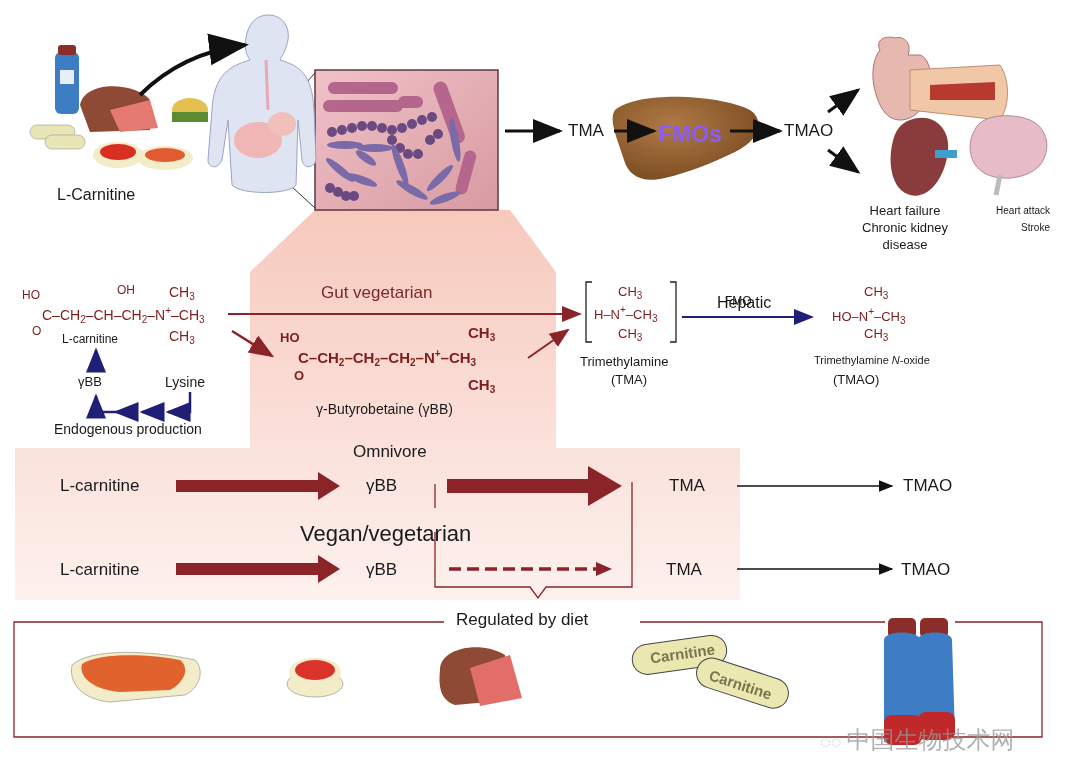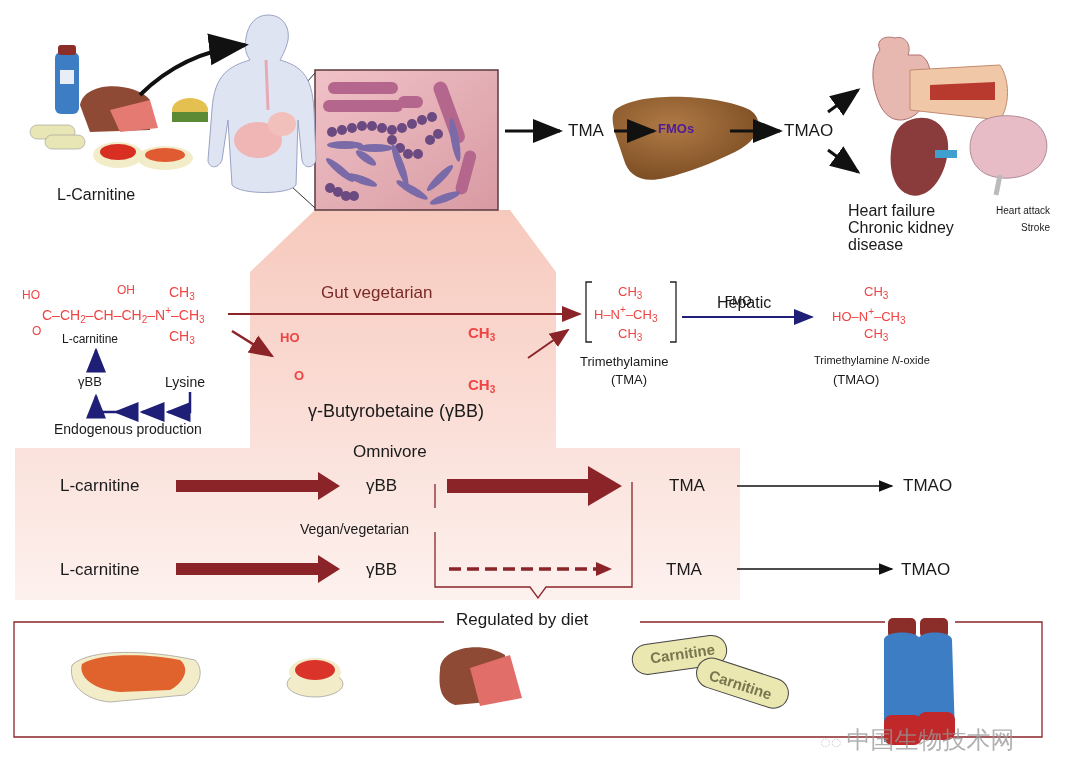--- a/index.html
+++ b/index.html
@@ -1,20 +1,20 @@
 <!DOCTYPE html>
 <html><head>
 <meta charset="utf-8">
 <style>
   html, body { margin:0; padding:0; background:#fff; }
   body { width:1080px; height:763px; position:relative; overflow:hidden;
          font-family:"Liberation Sans", sans-serif; color:#1a1a1a; }
   .abs { position:absolute; }
   .t { position:absolute; white-space:nowrap; }
-  .chem { font-family:"Liberation Sans", sans-serif; font-size:14px; color:#ef4444; }
+  .chem { font-family:"Liberation Sans", sans-serif; font-size:14px; color:#7f1d1d; }
   .sub { font-size:10px; vertical-align:-3px; }
   .sup { font-size:10px; vertical-align:6px; }
   svg { position:absolute; left:0; top:0; }
 </style>
 </head>
 <body>
 
 <svg width="1080" height="763">
   <defs>
     <linearGradient id="pinkfade" x1="0" y1="0" x2="0" y2="1">
@@ -182,24 +182,24 @@
     <rect x="920" y="618" width="28" height="20" rx="5" fill="#8b2e2a"></rect>
     <path d="M884,640 C884,630 920,630 920,640 L922,740 L884,742 Z" fill="#3d7dc4"></path>
     <path d="M918,640 C918,630 952,630 952,640 L955,735 L918,738 Z" fill="#3d7dc4"></path>
     <rect x="884" y="715" width="38" height="30" rx="8" fill="#c0282a"></rect>
     <rect x="918" y="712" width="37" height="28" rx="8" fill="#c0282a"></rect>
   </g>
 </svg>
 
 <div class="t" style="left:57px;top:186px;font-size:16px;">L-Carnitine</div>
 <div class="t" style="left:568px;top:121px;font-size:17px;">TMA</div>
-<div class="t" style="left:658px;top:121px;font-size:13px;font-weight:bold;color:#4c1d95;">FMOs</div>
+<div class="t" style="left:658px;top:121px;font-size:23px;font-weight:bold;color:#8b5cf6;">FMOs</div>
 <div class="t" style="left:784px;top:121px;font-size:17px;">TMAO</div>
 
-<div class="abs" style="left:848px;top:202px;font-size:16px;text-align:left;width:114px;line-height:17px;">
+<div class="abs" style="left:848px;top:202px;font-size:13px;text-align:center;width:114px;line-height:17px;">
   <div>Heart failure</div>
   <div>Chronic kidney</div>
   <div>disease</div>
 </div>
 <div class="abs" style="left:960px;top:202px;font-size:10px;text-align:right;width:90px;line-height:17px;">
   <div>Heart attack</div>
   <div>Stroke</div>
 </div>
 
 <div class="abs chem" style="left:20px;top:280px;width:220px;height:70px;">
@@ -212,25 +212,26 @@
 </div>
 <div class="t" style="left:62px;top:332px;font-size:12px;">L-carnitine</div>
 <div class="t" style="left:78px;top:374px;font-size:13px;">γBB</div>
 <div class="t" style="left:165px;top:374px;font-size:14px;">Lysine</div>
 <div class="t" style="left:54px;top:421px;font-size:14px;">Endogenous production</div>
 
 <div class="t" style="left:321px;top:283px;font-size:17px;color:#7a2a26;">Gut vegetarian</div>
 
 <div class="abs chem" style="left:280px;top:326px;width:260px;height:70px;font-weight:bold;font-size:15px;">
   <span class="t" style="left:0;top:4px;font-size:13px;">HO</span>
+  <span class="t" style="left:18px;top:22px;">C–CH<span class="sub">2</span>–CH<span class="sub">2</span>–CH<span class="sub">2</span>–N<span class="sup">+</span>–CH<span class="sub">3</span></span>
   <span class="t" style="left:188px;top:-2px;">CH<span class="sub">3</span></span>
   <span class="t" style="left:188px;top:50px;">CH<span class="sub">3</span></span>
   <span class="t" style="left:14px;top:42px;font-size:13px;">O</span>
 </div>
-<div class="t" style="left:308px;top:401px;font-size:18px;">γ-Butyrobetaine (γBB)</div>
+<div class="t" style="left:316px;top:401px;font-size:14px;">γ-Butyrobetaine (γBB)</div>
 
 <div class="abs chem" style="left:590px;top:282px;width:90px;height:64px;font-size:13px;">
   <span class="t" style="left:28px;top:2px;">CH<span class="sub">3</span></span>
   <span class="t" style="left:4px;top:22px;">H–N<span class="sup">+</span>–CH<span class="sub">3</span></span>
   <span class="t" style="left:28px;top:44px;">CH<span class="sub">3</span></span>
 </div>
 <div class="t" style="left:580px;top:354px;font-size:13px;">Trimethylamine</div>
 <div class="t" style="left:611px;top:372px;font-size:13px;">(TMA)</div>
 
 <div class="t" style="left:717px;top:278px;font-size:16px;margin-top:16px;">Hepatic</div>
@@ -243,21 +244,21 @@
 </div>
 <div class="t" style="left:798px;top:354px;font-size:11px;margin-left:16px;"><span>Trimethylamine </span><i>N</i><span>-oxide</span></div>
 <div class="t" style="left:833px;top:372px;font-size:13px;">(TMAO)</div>
 
 <div class="t" style="left:330px;top:442px;font-size:17px;margin-left:23px;">Omnivore</div>
 <div class="t" style="left:60px;top:476px;font-size:17px;">L-carnitine</div>
 <div class="t" style="left:366px;top:476px;font-size:17px;">γBB</div>
 <div class="t" style="left:669px;top:476px;font-size:17px;">TMA</div>
 <div class="t" style="left:903px;top:476px;font-size:17px;">TMAO</div>
 
-<div class="t" style="left:300px;top:521px;font-size:14px;text-align:right;">Vegan/vegetarian</div>
+<div class="t" style="left:300px;top:521px;font-size:22px;text-align:right;">Vegan/vegetarian</div>
 <div class="t" style="left:60px;top:560px;font-size:17px;">L-carnitine</div>
 <div class="t" style="left:366px;top:560px;font-size:17px;">γBB</div>
 <div class="t" style="left:666px;top:560px;font-size:17px;">TMA</div>
 <div class="t" style="left:901px;top:560px;font-size:17px;">TMAO</div>
 
 <div class="t" style="left:456px;top:610px;font-size:17px;">Regulated by diet</div>
 
 <div class="t" style="left:650px;top:645px;font-size:15px;font-weight:bold;color:#7a7650;transform:rotate(-8deg);">Carnitine</div>
 <div class="t" style="left:708px;top:676px;font-size:15px;font-weight:bold;color:#7a7650;transform:rotate(18deg);">Carnitine</div>
 

